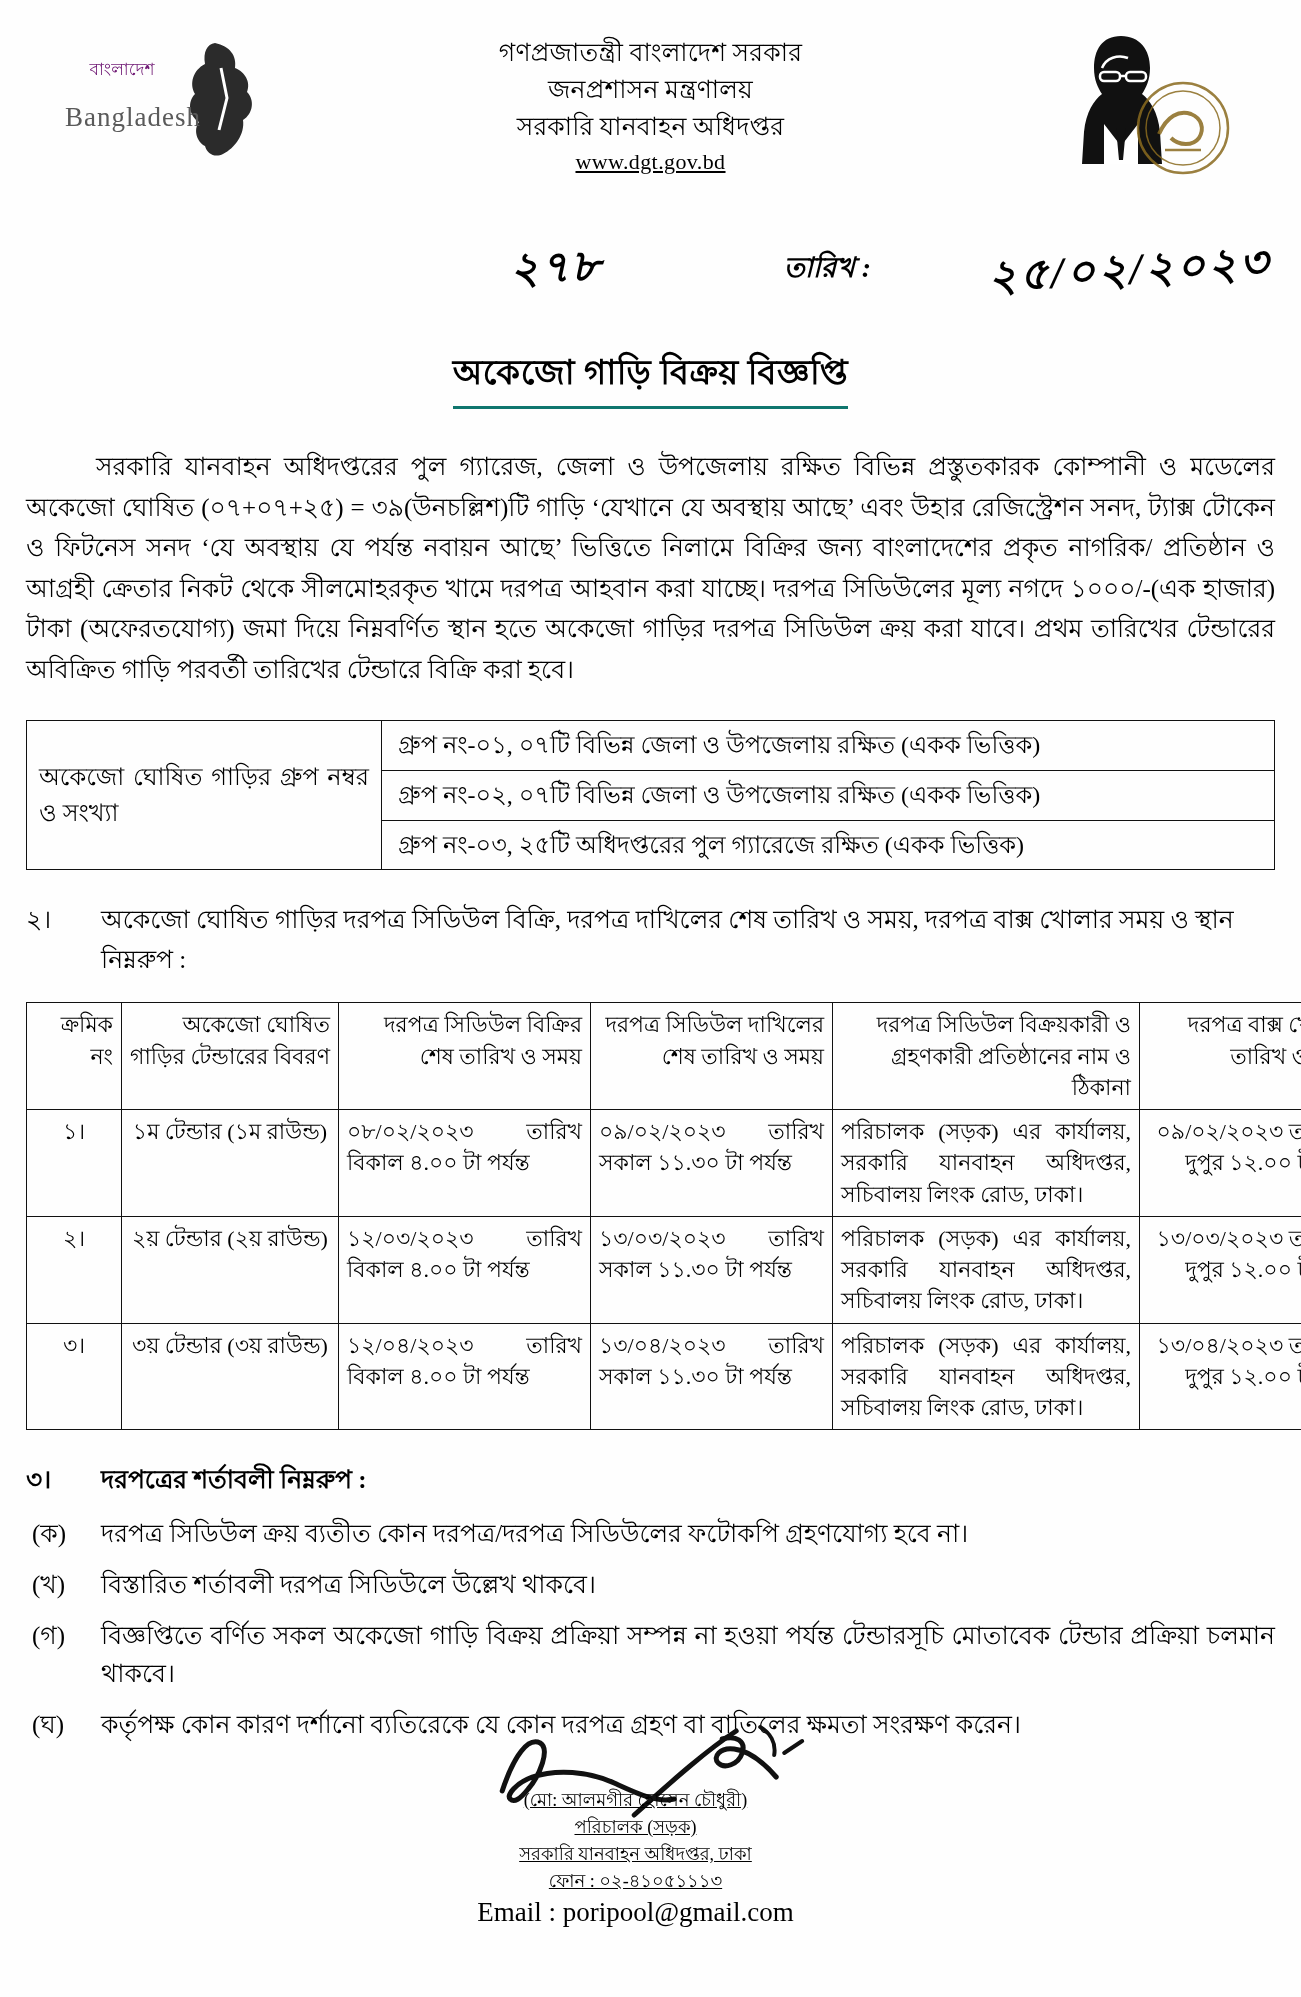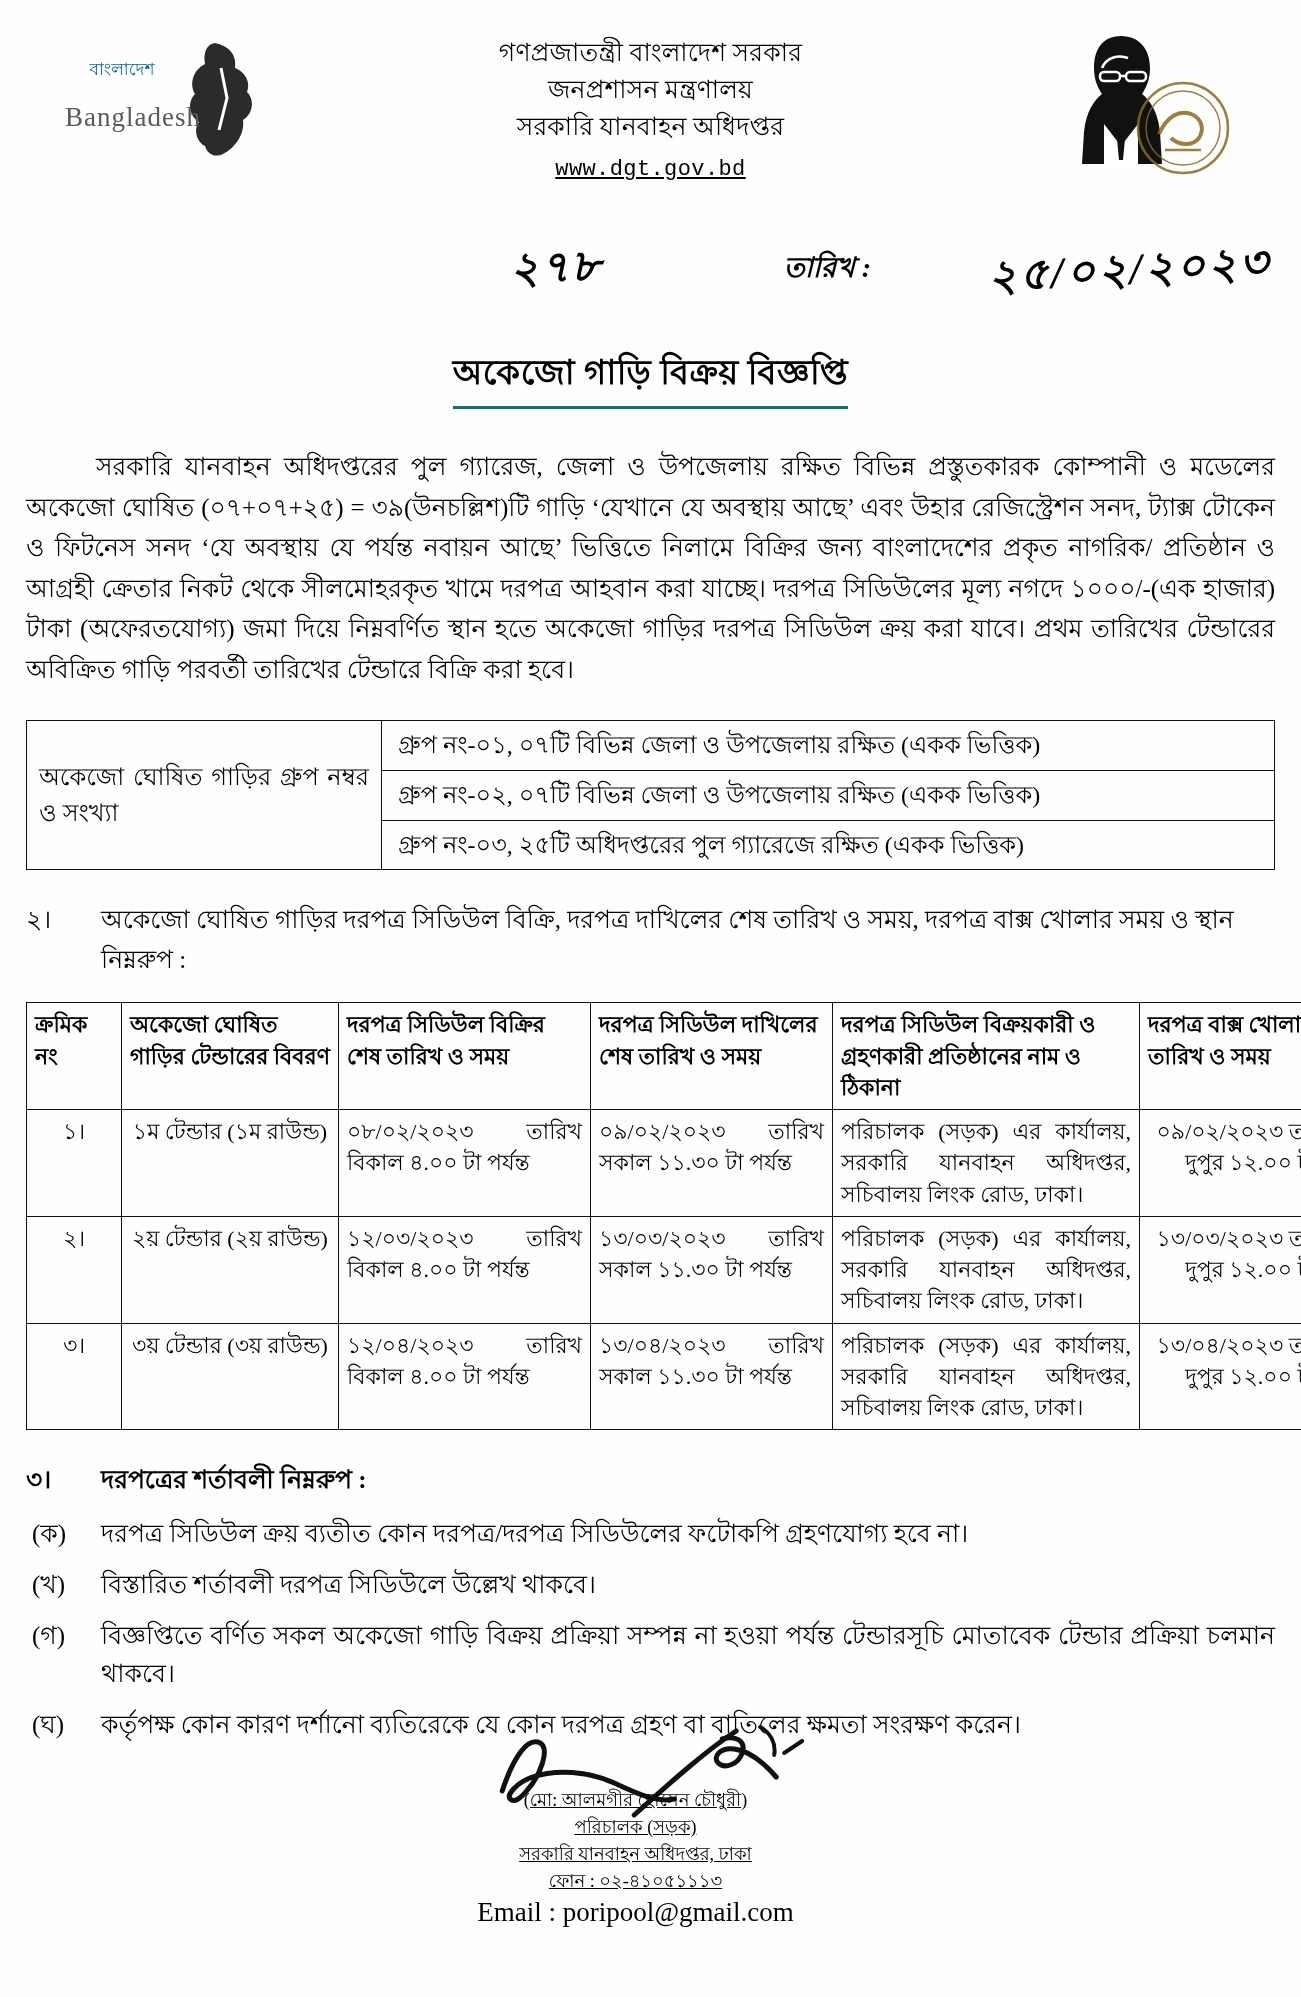--- a/index.html
+++ b/index.html
@@ -46,21 +46,21 @@
     font-family: "Liberation Serif", serif;
     font-size: 27px;
     letter-spacing: 1px;
     color: #5a5a5a;
   }
   .logo-left .brand-bn {
     position: absolute;
     left: 22px;
     top: 30px;
     font-size: 17px;
-    color: #0369a1;
+    color: #701a75;
     line-height: 1.15;
     text-align: center;
     width: 90px;
   }
   .logo-right {
     position: absolute;
     right: 70px;
     top: 28px;
     width: 175px;
     height: 140px;
@@ -90,22 +90,22 @@
     top: 34px;
     text-align: center;
   }
   .org-line {
     font-size: 25px;
     line-height: 1.48;
     font-weight: 500;
     letter-spacing: .2px;
   }
   .org-url {
-    margin-top: 12px;
-    font-family: Liberation Mono, monospace;
+    margin-top: 4px;
+    font-family: Liberation Serif, serif;
     font-size: 22px;
     text-decoration: underline;
     letter-spacing: .4px;
   }
   
   .memo-row {
     position: relative;
     height: 66px;
     margin-top: 4px;
   }
@@ -213,22 +213,22 @@
     font-size: 22px;
     table-layout: fixed;
   }
   .sched-table th, .sched-table td {
     border: 1.5px solid #111;
     padding: 6px 8px;
     vertical-align: top;
     line-height: 1.42;
   }
   .sched-table th {
-    text-align: left;
-    font-weight: 700;
+    text-align: right;
+    font-weight: 400;
   }
   .sched-table td { text-align: center; }
   .sched-table td.just {
     text-align: justify;
     text-justify: inter-word;
   }
   .col-sl   { width: 78px; }
   .col-desc { width: 200px; }
   .col-sale { width: 235px; }
   .col-sub  { width: 225px; }

